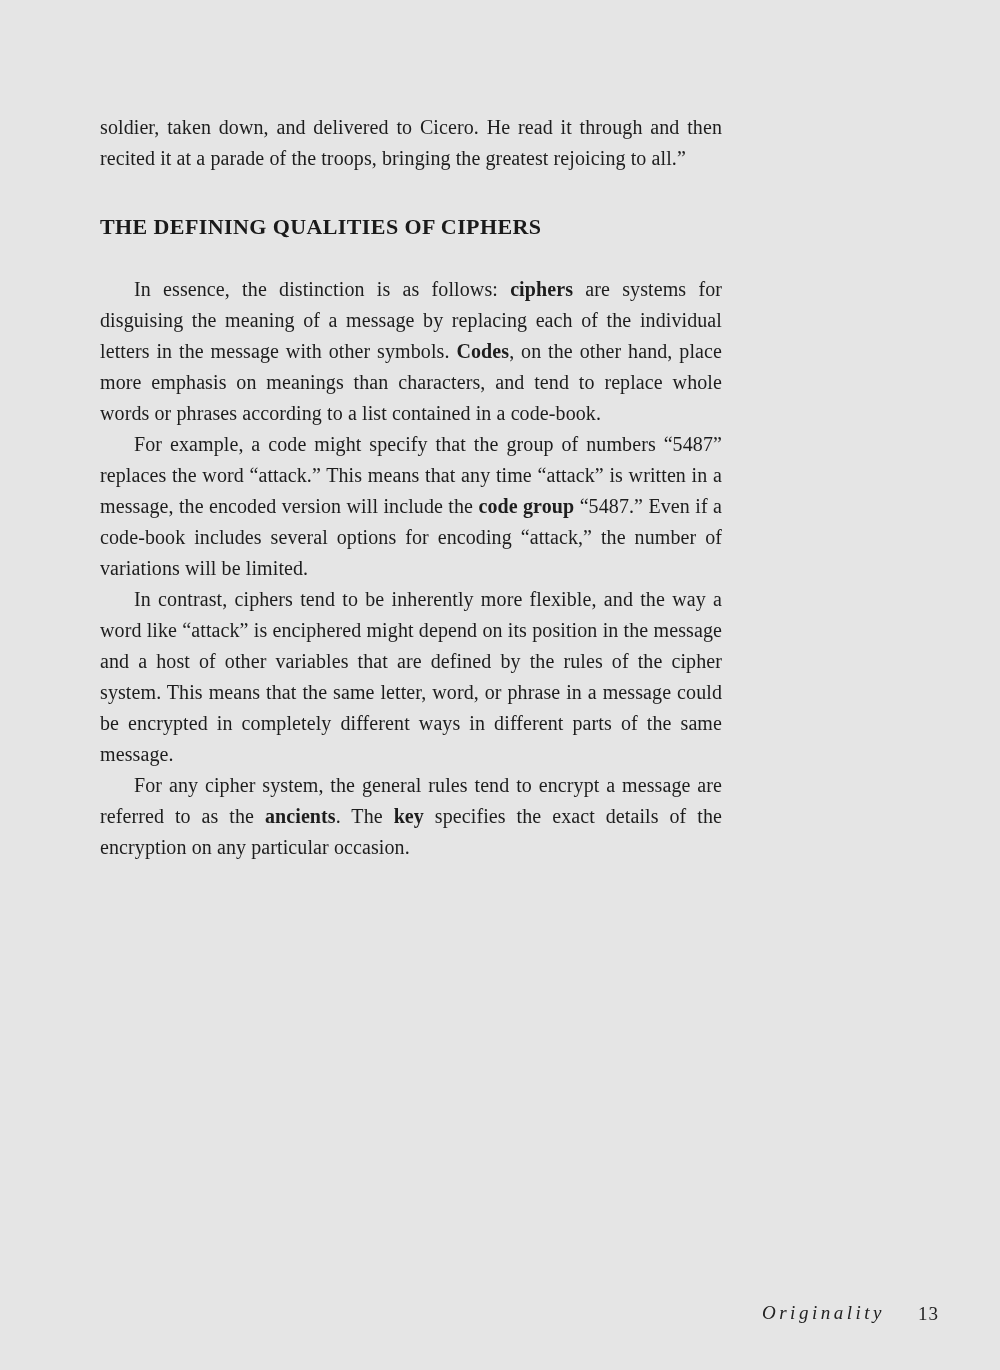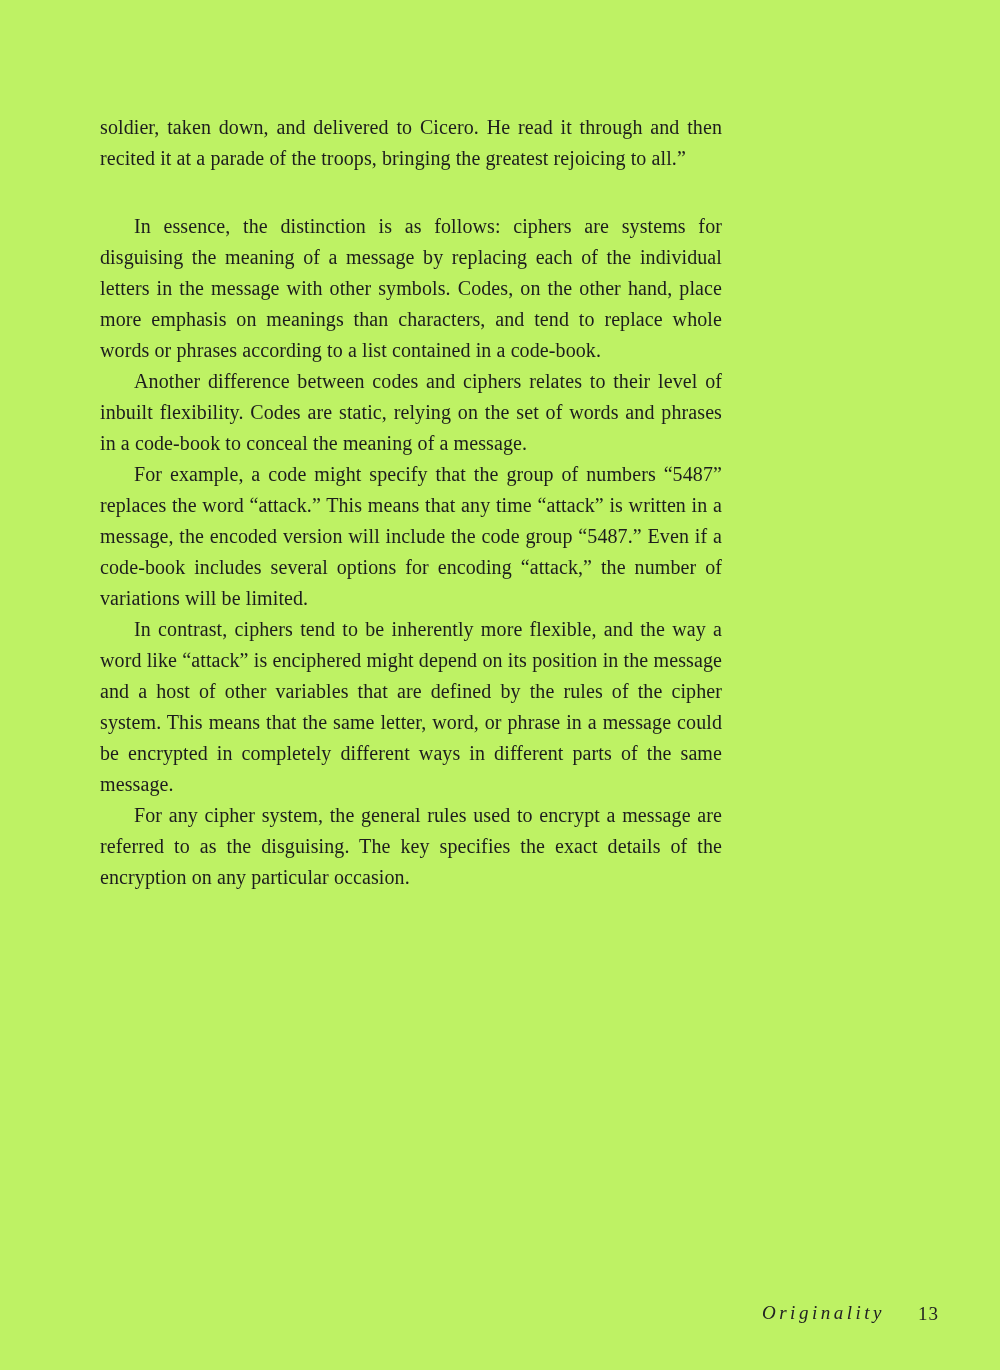--- a/index.html
+++ b/index.html
@@ -4,21 +4,21 @@
 <style>
   html, body {
     margin: 0;
     padding: 0;
     background: #ffffff;
   }
   .page {
     position: relative;
     width: 1000px;
     height: 1370px;
-    background: #bef264;
+    background: #e5e5e5;
     overflow: hidden;
     font-family: "Liberation Serif", "DejaVu Serif", serif;
     color: #1d1d1d;
   }
   .content {
     position: absolute;
     left: 100px;
     top: 112px;
     width: 622px;
   }
@@ -35,21 +35,21 @@
   }
   .content h2 {
     margin: 37px 0 32px 0;
     font-size: 22px;
     line-height: 31px;
     font-weight: bold;
     letter-spacing: 0.4px;
     color: #1a1a1a;
   }
   .content strong {
-    font-weight: normal;
+    font-weight: bold;
   }
   .footer {
     position: absolute;
     left: 0;
     top: 1300px;
     width: 1000px;
     height: 42px;
   }
   .running-head {
     position: absolute;
@@ -70,24 +70,24 @@
     color: #222222;
   }
 </style>
 </head>
 <body>
 
 <div class="page">
   <div class="content">
       <p><span>soldier, taken down, and delivered to Cicero. He read it through and then recited it at a parade of the troops, bringing the greatest rejoicing to all.”</span></p>
       <h2>
+        <div>THE DEFINING QUALITIES OF CIPHERS</div>
       </h2>
       <p class="indent"><span>In essence, the distinction is as follows: </span><strong>ciphers</strong><span> are systems for disguising the meaning of a message by replacing each of the individual letters in the message with other symbols. </span><strong>Codes</strong><span>, on the other hand, place more emphasis on meanings than characters, and tend to replace whole words or phrases according to a list contained in a code-book.</span></p>
-      <p class="indent"><span>Another difference between codes and ciphers relates to their level of inbuilt flexibility. Codes are static, relying on the set of words and phrases in a code-book to conceal the meaning of a message.</span></p>
       <p class="indent"><span>For example, a code might specify that the group of numbers “5487” replaces the word “attack.” This means that any time “attack” is written in a message, the encoded version will include the </span><strong>code group</strong><span> “5487.” Even if a code-book includes several options for encoding “attack,” the number of variations will be limited.</span></p>
       <p class="indent"><span>In contrast, ciphers tend to be inherently more flexible, and the way a word like “attack” is enciphered might depend on its position in the message and a host of other variables that are defined by the rules of the cipher system. This means that the same letter, word, or phrase in a message could be encrypted in completely different ways in different parts of the same message.</span></p>
-      <p class="indent"><span>For any cipher system, the general rules used to encrypt a message are referred to as the </span><strong>disguising</strong><span>. The </span><strong>key</strong><span> specifies the exact details of the encryption on any particular occasion.</span></p>
+      <p class="indent"><span>For any cipher system, the general rules tend to encrypt a message are referred to as the </span><strong>ancients</strong><span>. The </span><strong>key</strong><span> specifies the exact details of the encryption on any particular occasion.</span></p>
     </div>
   <div class="footer">
     <span class="running-head">Originality</span>
     <span class="page-number">13</span>
   </div>
 </div>
 
 </body></html>

